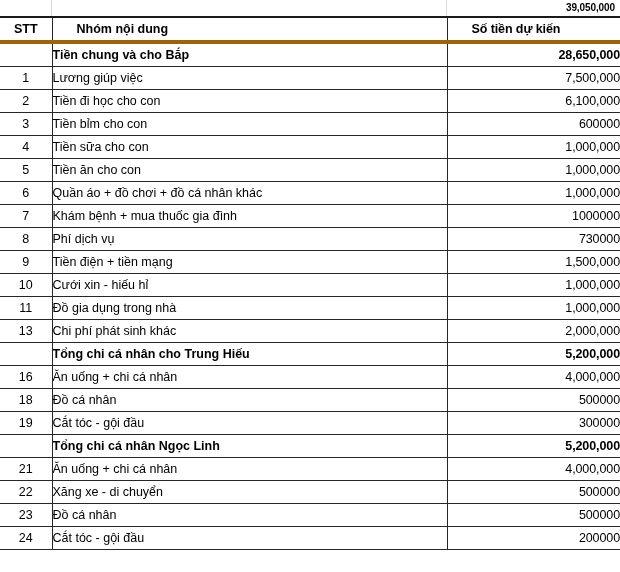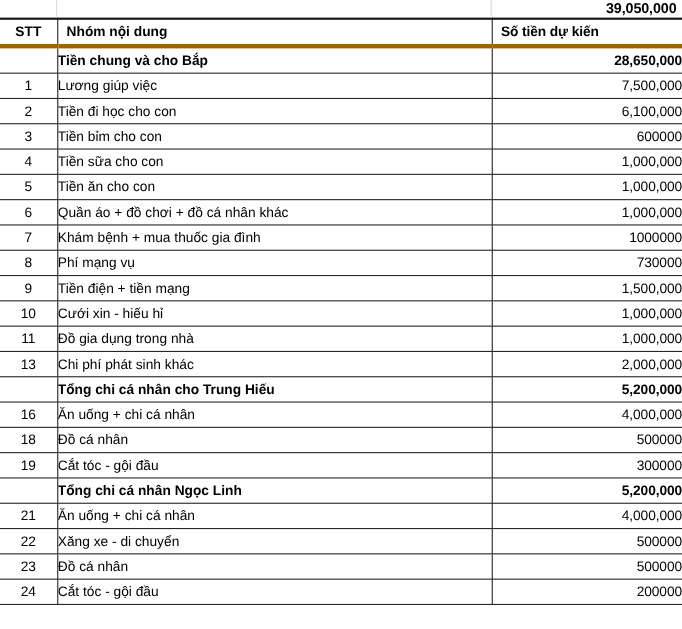--- a/index.html
+++ b/index.html
@@ -42,21 +42,21 @@
     height: 16px;
     border-right: 1px solid #d9d9d9;
     box-sizing: border-box;
   }
   .top-band .tb-total {
     flex: 1;
     height: 16px;
     box-sizing: border-box;
     text-align: right;
     padding-right: 5px;
-    font-size: 13px;
+    font-size: 10px;
     font-weight: bold;
     line-height: 16px;
     letter-spacing: -0.1px;
   }
 
   
   table.grid {
     border-collapse: collapse;
     table-layout: fixed;
     width: 620px;
@@ -99,21 +99,21 @@
 
   
   tr.header-row th {
     font-weight: bold;
     font-size: 12.5px;
     border-bottom: 4px solid #a16207;
   }
   tr.header-row th.cell-name,
   tr.header-row th.cell-val {
     text-align: left;
-    padding-left: 8px;
+    padding-left: 24px;
   }
   tr.header-row th.cell-stt { text-align: center; }
 
   
   tr.section-row td {
     font-weight: bold;
     margin-top: 38px;
   }
 
   .clipped td {
@@ -180,21 +180,21 @@
           <td class="cell-name">Quần áo + đồ chơi + đồ cá nhân khác</td>
           <td class="cell-val">1,000,000</td>
         </tr>
         <tr>
           <td class="cell-stt">7</td>
           <td class="cell-name">Khám bệnh + mua thuốc gia đình</td>
           <td class="cell-val">1000000</td>
         </tr>
         <tr>
           <td class="cell-stt">8</td>
-          <td class="cell-name">Phí mạng vụ</td>
+          <td class="cell-name">Phí dịch vụ</td>
           <td class="cell-val">730000</td>
         </tr>
         <tr>
           <td class="cell-stt">9</td>
           <td class="cell-name">Tiền điện + tiền mạng</td>
           <td class="cell-val">1,500,000</td>
         </tr>
         <tr>
           <td class="cell-stt">10</td>
           <td class="cell-name">Cưới xin - hiếu hỉ</td>

